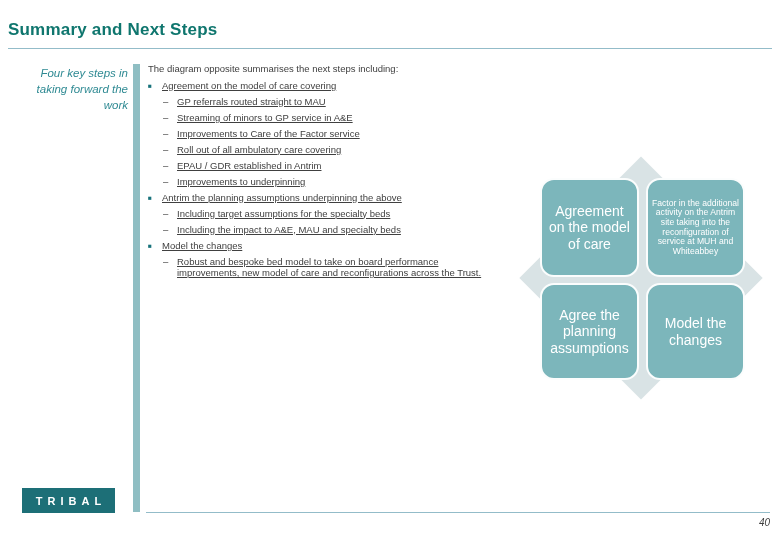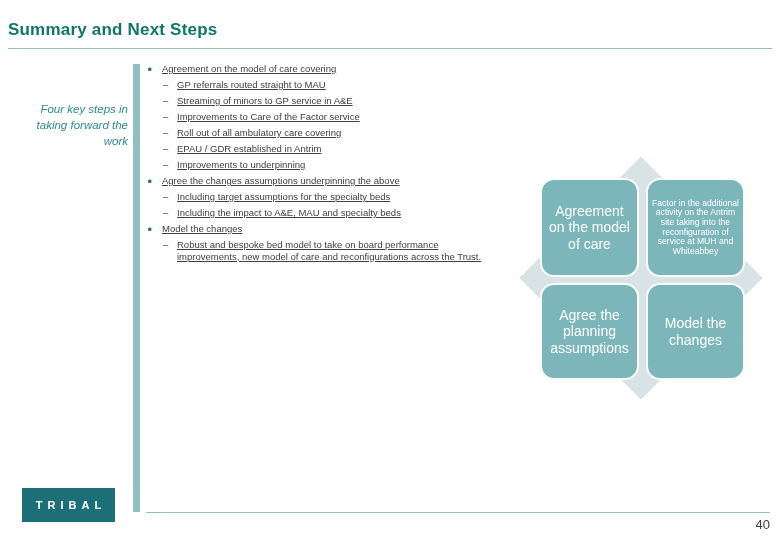--- a/index.html
+++ b/index.html
@@ -9,21 +9,21 @@
   }
   .slide-title {
     position:absolute; left:8px; top:20px;
     font-size:17px; font-weight:bold; color:#0f766e; letter-spacing:0.2px;
   }
   .title-rule {
     position:absolute; left:8px; top:48px; width:764px; height:1px; background:#93BCC9;
   }
   .sidebar-caption {
     position:absolute; left:16px; top:66px; width:112px;
-    text-align:right; font-style:italic; font-size:11.5px; line-height:1.38; color:#2F8A93;margin-top:36px;
+    text-align:right; font-style:italic; font-size:11.5px; line-height:1.38; color:#2F8A93;
   }
   .accent-vbar {
     position:absolute; left:133px; top:64px; width:7px; height:448px; background:#8FBEC3;
   }
   .content {
     position:absolute; left:148px; top:63px; width:340px;
     font-size:9.5px; color:#404040;
   }
   .intro { line-height:11.5px; margin-bottom:5px; }
   .bullet-row { display:flex; line-height:11.5px; margin-bottom:4.5px; }
@@ -43,42 +43,43 @@
     background:#7CB6BB; border:2px solid #FBFDFD; border-radius:14px;
     color:#ffffff; font-size:14px; line-height:1.18; text-align:center;
     display:flex; align-items:center; justify-content:center;
   }
   .dbox.tl { left:30px;  top:33px;  width:99px; height:99px; }
   .dbox.tr { left:136px; top:33px;  width:99px; height:99px; font-size:8.6px; line-height:1.12; }
   .dbox.bl { left:30px;  top:138px; width:99px; height:97px; }
   .dbox.br { left:136px; top:138px; width:99px; height:97px; }
 
   .logo {
-    position:absolute; left:22px; top:488px; width:93px; height:34px;
+    position:absolute; left:22px; top:488px; width:93px; height:25px;
     background:#1D6F77; color:#ffffff; font-weight:bold; font-size:11px;
     letter-spacing:5px; display:flex; align-items:center; justify-content:center;
     padding-left:5px; box-sizing:border-box;
   }
   .footer-rule {
     position:absolute; left:146px; top:512px; width:624px; height:1px; background:#93BCC9;
   }
   .page-number {
-    position:absolute; right:10px; top:517px; font-size:13px; color:#404040;
+    position:absolute; right:10px; top:517px; font-size:10px; color:#404040;font-style:italic;
   }
 </style>
 </head>
 <body>
 
 <div class="slide-title">Summary and Next Steps</div>
 <div class="title-rule"></div>
 
 <div class="sidebar-caption">Four key steps in taking forward the work</div>
 <div class="accent-vbar"></div>
 
 <div class="content">
+  <div class="intro">The diagram opposite summarises the next steps including:</div>
   <div>
       <div class="bullet-row level-1">
         <span class="glyph">■</span>
         <span class="btext">Agreement on the model of care covering</span>
       </div>
       <div class="bullet-row level-2">
         <span class="glyph">–</span>
         <span class="btext">GP referrals routed straight to MAU</span>
       </div>
       <div class="bullet-row level-2">
@@ -96,21 +97,21 @@
       <div class="bullet-row level-2">
         <span class="glyph">–</span>
         <span class="btext">EPAU / GDR established in Antrim</span>
       </div>
       <div class="bullet-row level-2">
         <span class="glyph">–</span>
         <span class="btext">Improvements to underpinning</span>
       </div>
       <div class="bullet-row level-1">
         <span class="glyph">■</span>
-        <span class="btext">Agree the changes assumptions underpinning the above</span>
+        <span class="btext">Antrim the planning assumptions underpinning the above</span>
       </div>
       <div class="bullet-row level-2">
         <span class="glyph">–</span>
         <span class="btext">Including target assumptions for the specialty beds</span>
       </div>
       <div class="bullet-row level-2">
         <span class="glyph">–</span>
         <span class="btext">Including the impact to A&amp;E, MAU and specialty beds</span>
       </div>
       <div class="bullet-row level-1">

